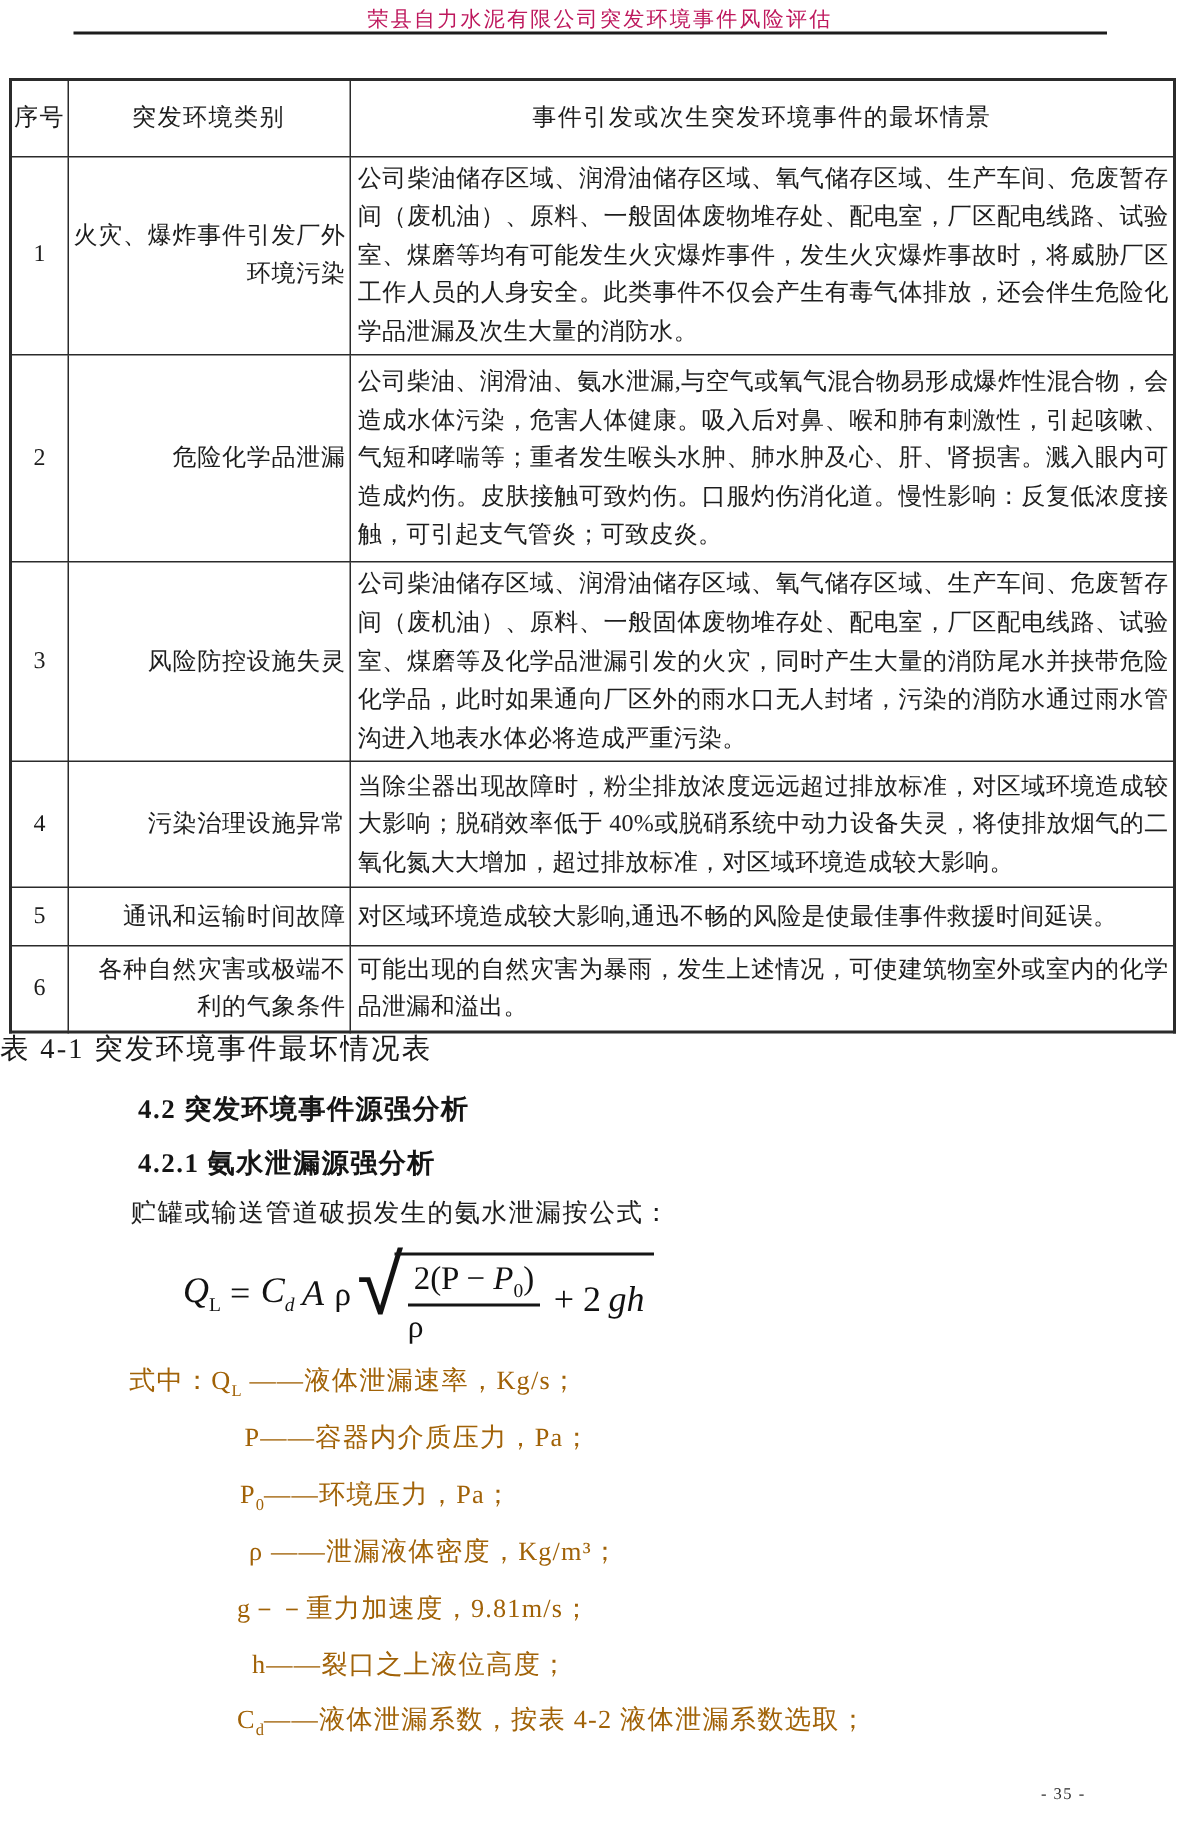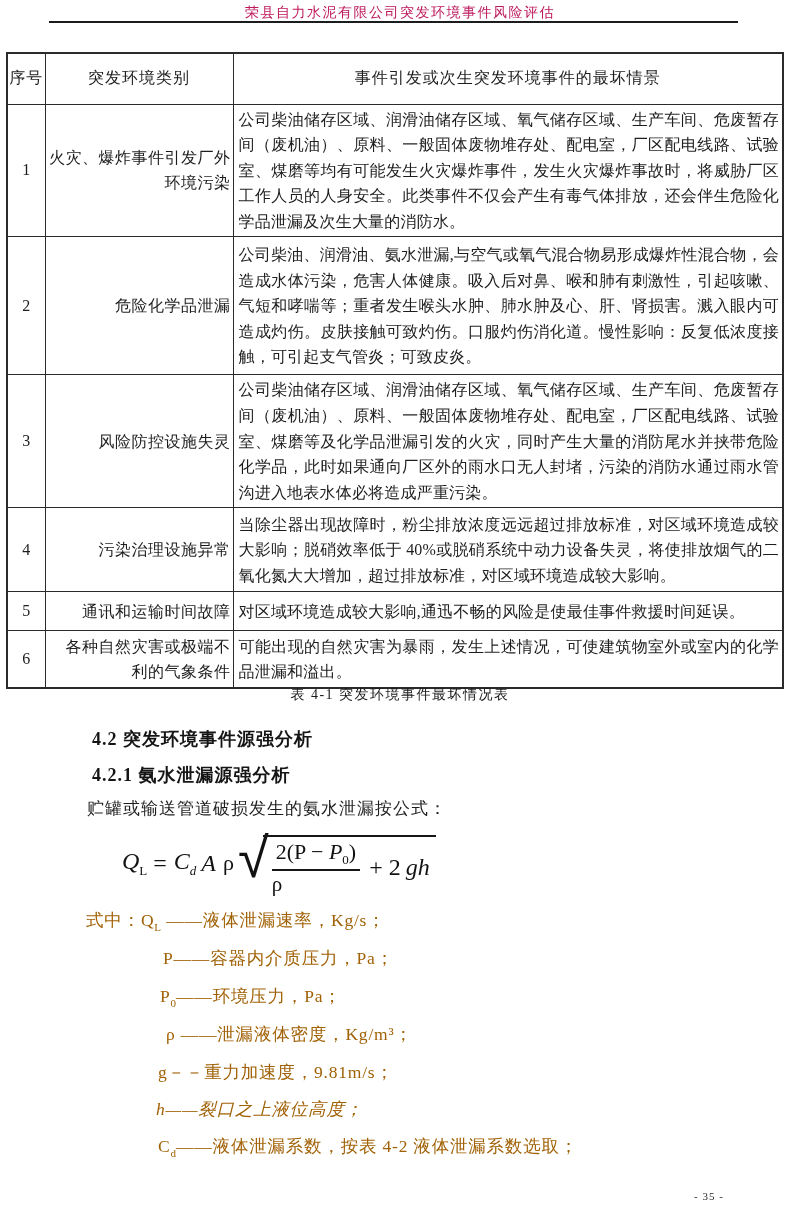--- a/index.html
+++ b/index.html
@@ -28,22 +28,22 @@
   col.c1{width:38px;}col.c2{width:188px;}col.c3{width:550px;}
   th{letter-spacing:1px;}
   td.no{text-align:center;}
   td.cat{text-align:right;white-space:pre-line;line-height:25px;letter-spacing:0.5px;padding:0 2px;}
   td.scen{
     text-align:justify;line-height:25.6px;letter-spacing:0.2px;
     padding:2px 3px 2px 5px;
   }
   th.h-no,th.h-cat,th.h-scen{text-align:center;}
   .caption{
-    position:absolute;top:686px;left:0;width:800px;text-align:center;
-    font-size:14px;letter-spacing:1.5px;color:#1a1a1a;
+    position:absolute;top:686px;left:0;width:800px;text-align:left;
+    font-size:19px;letter-spacing:1.5px;color:#1a1a1a;
   }
   .sec-h{
     position:absolute;left:92px;font-size:18px;font-weight:bold;
     letter-spacing:1px;color:#151515;
   }
   .sec-h.h42{top:727px;}
   .sec-h.h421{top:763px;}
   .intro{
     position:absolute;left:87px;top:797px;font-size:17px;letter-spacing:1px;color:#1d1d1d;
   }
@@ -160,16 +160,16 @@
         <span class="it">gh</span>
     </span>
   </span>
 </div>
 
 <div class="term" style="left:86px;top:908px;"><span>式中：</span><span>Q</span><sub>L</sub><span> ——液体泄漏速率，Kg/s；</span></div>
 <div class="term" style="left:163px;top:946px;"><span></span><span>P</span><sub></sub><span>——容器内介质压力，Pa；</span></div>
 <div class="term" style="left:160px;top:984px;"><span></span><span>P</span><sub>0</sub><span>——环境压力，Pa；</span></div>
 <div class="term" style="left:166px;top:1022px;"><span></span><span>ρ</span><sub></sub><span> ——泄漏液体密度，Kg/m³；</span></div>
 <div class="term" style="left:158px;top:1060px;"><span></span><span>g</span><sub></sub><span>－－重力加速度，9.81m/s；</span></div>
-<div class="term" style="left:156px;top:1097px;font-style:italic;"><span></span><span>h</span><sub></sub><span>——裂口之上液位高度；</span></div>
+<div class="term" style="left:168px;top:1097px;"><span></span><span>h</span><sub></sub><span>——裂口之上液位高度；</span></div>
 <div class="term" style="left:158px;top:1134px;"><span></span><span>C</span><sub>d</sub><span>——液体泄漏系数，按表 4-2 液体泄漏系数选取；</span></div>
 
 <div class="pageno">- 35 -</div>
 
 </body></html>

